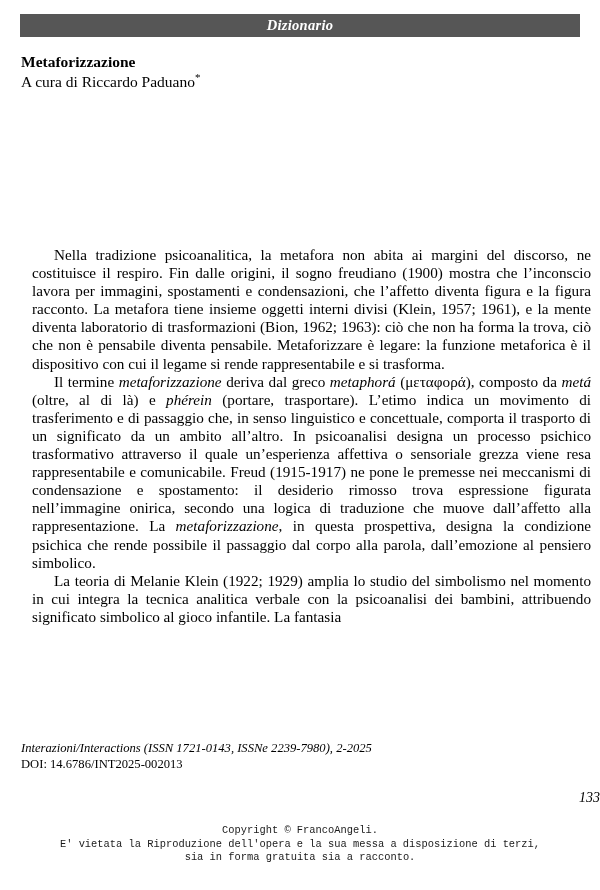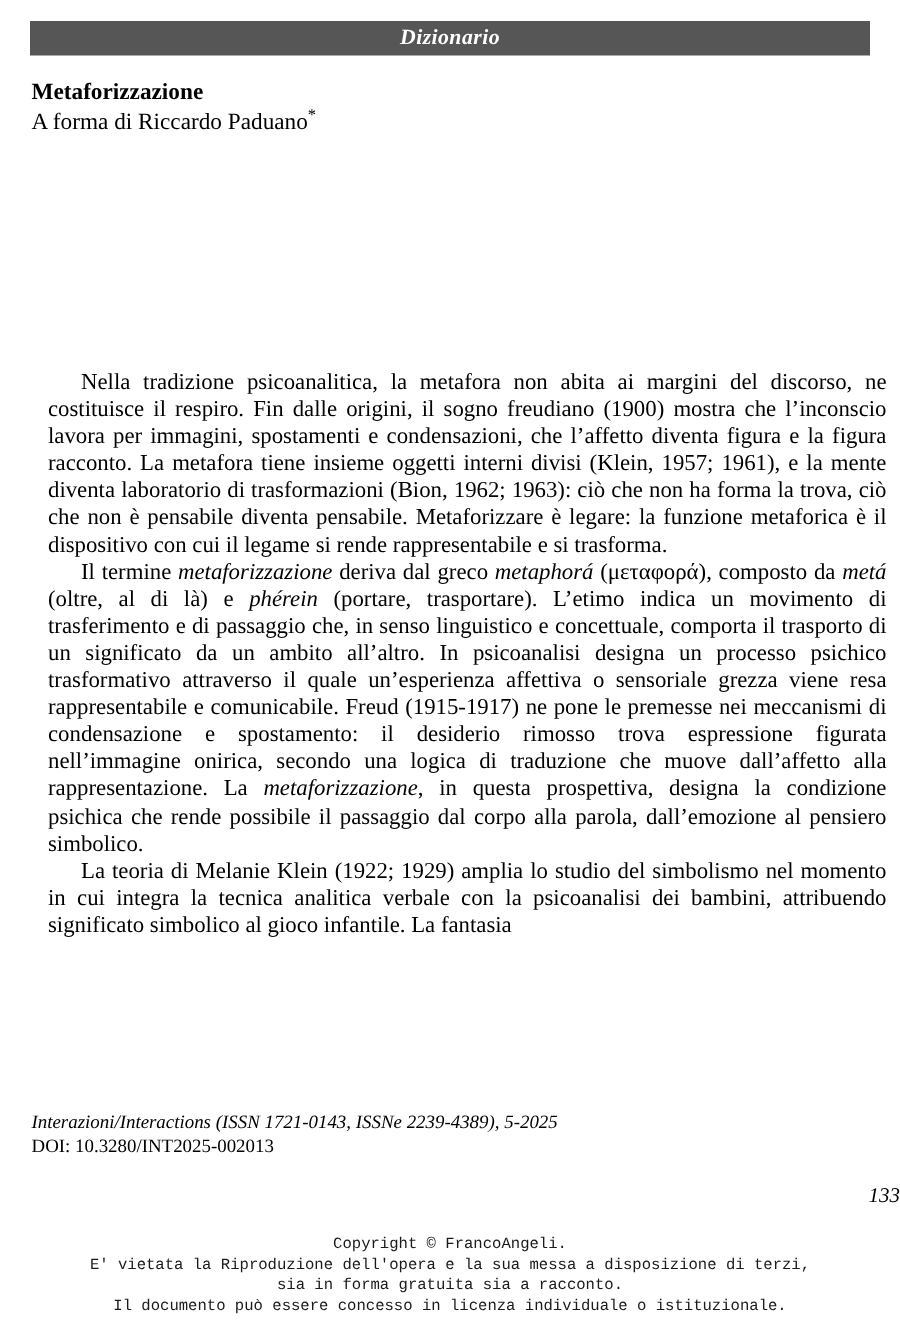--- a/index.html
+++ b/index.html
@@ -144,37 +144,36 @@
 <body>
 
 <div class="page">
 
   <div class="section-banner">
     <span class="section-banner-label">Dizionario</span>
   </div>
 
   <div class="title-block">
     <div class="entry-title">Metaforizzazione</div>
-    <div class="entry-byline"><span>A forma di Riccardo Paduano</span><span class="fn-marker">*</span></div>
+    <div class="entry-byline"><span>A cura di Riccardo Paduano</span><span class="fn-marker">*</span></div>
   </div>
 
   <div class="body-text">
     <p><span>Nella tradizione psicoanalitica, la metafora non abita ai margini del discorso, ne costituisce il respiro. Fin dalle origini, il sogno freudiano (1900) mostra che l’inconscio lavora per immagini, spostamenti e condensazioni, che l’affetto diventa figura e la figura racconto. La metafora tiene insieme oggetti interni divisi (Klein, 1957; 1961), e la mente diventa laboratorio di trasformazioni (Bion, 1962; 1963): ciò che non ha forma la trova, ciò che non è pensabile diventa pensabile. Metaforizzare è legare: la funzione metaforica è il dispositivo con cui il legame si rende rappresentabile e si trasforma.</span></p>
     <p><span>Il termine <i>metaforizzazione</i> deriva dal greco <i>metaphorá</i> (μεταφορά), composto da <i>metá</i> (oltre, al di là) e <i>phérein</i> (portare, trasportare). L’etimo indica un movimento di trasferimento e di passaggio che, in senso linguistico e concettuale, comporta il trasporto di un significato da un ambito all’altro. In psicoanalisi designa un processo psichico trasformativo attraverso il quale un’esperienza affettiva o sensoriale grezza viene resa rappresentabile e comunicabile. Freud (1915-1917) ne pone le premesse nei meccanismi di condensazione e spostamento: il desiderio rimosso trova espressione figurata nell’immagine onirica, secondo una logica di traduzione che muove dall’affetto alla rappresentazione. La <i>metaforizzazione</i>, in questa prospettiva, designa la condizione psichica che rende possibile il passaggio dal corpo alla parola, dall’emozione al pensiero simbolico.</span></p>
     <p><span>La teoria di Melanie Klein (1922; 1929) amplia lo studio del simbolismo nel momento in cui integra la tecnica analitica verbale con la psicoanalisi dei bambini, attribuendo significato simbolico al gioco infantile. La fantasia</span></p>
   </div>
 
 
   <div class="imprint">
-    <div class="imprint-journal">Interazioni/Interactions (ISSN 1721-0143, ISSNe 2239-4389), 5-2025</div>
-    <div class="imprint-doi">DOI: 10.3280/INT2025-002013</div>
+    <div class="imprint-journal">Interazioni/Interactions (ISSN 1721-0143, ISSNe 2239-7980), 2-2025</div>
+    <div class="imprint-doi">DOI: 14.6786/INT2025-002013</div>
   </div>
 
   <div class="folio">133</div>
 
   <div class="copyright-block">
     <div>Copyright © FrancoAngeli.</div>
     <div>E' vietata la Riproduzione dell'opera e la sua messa a disposizione di terzi,</div>
     <div>sia in forma gratuita sia a racconto.</div>
-    <div>Il documento può essere concesso in licenza individuale o istituzionale.</div>
   </div>
 
 </div>
 
 </body></html>

